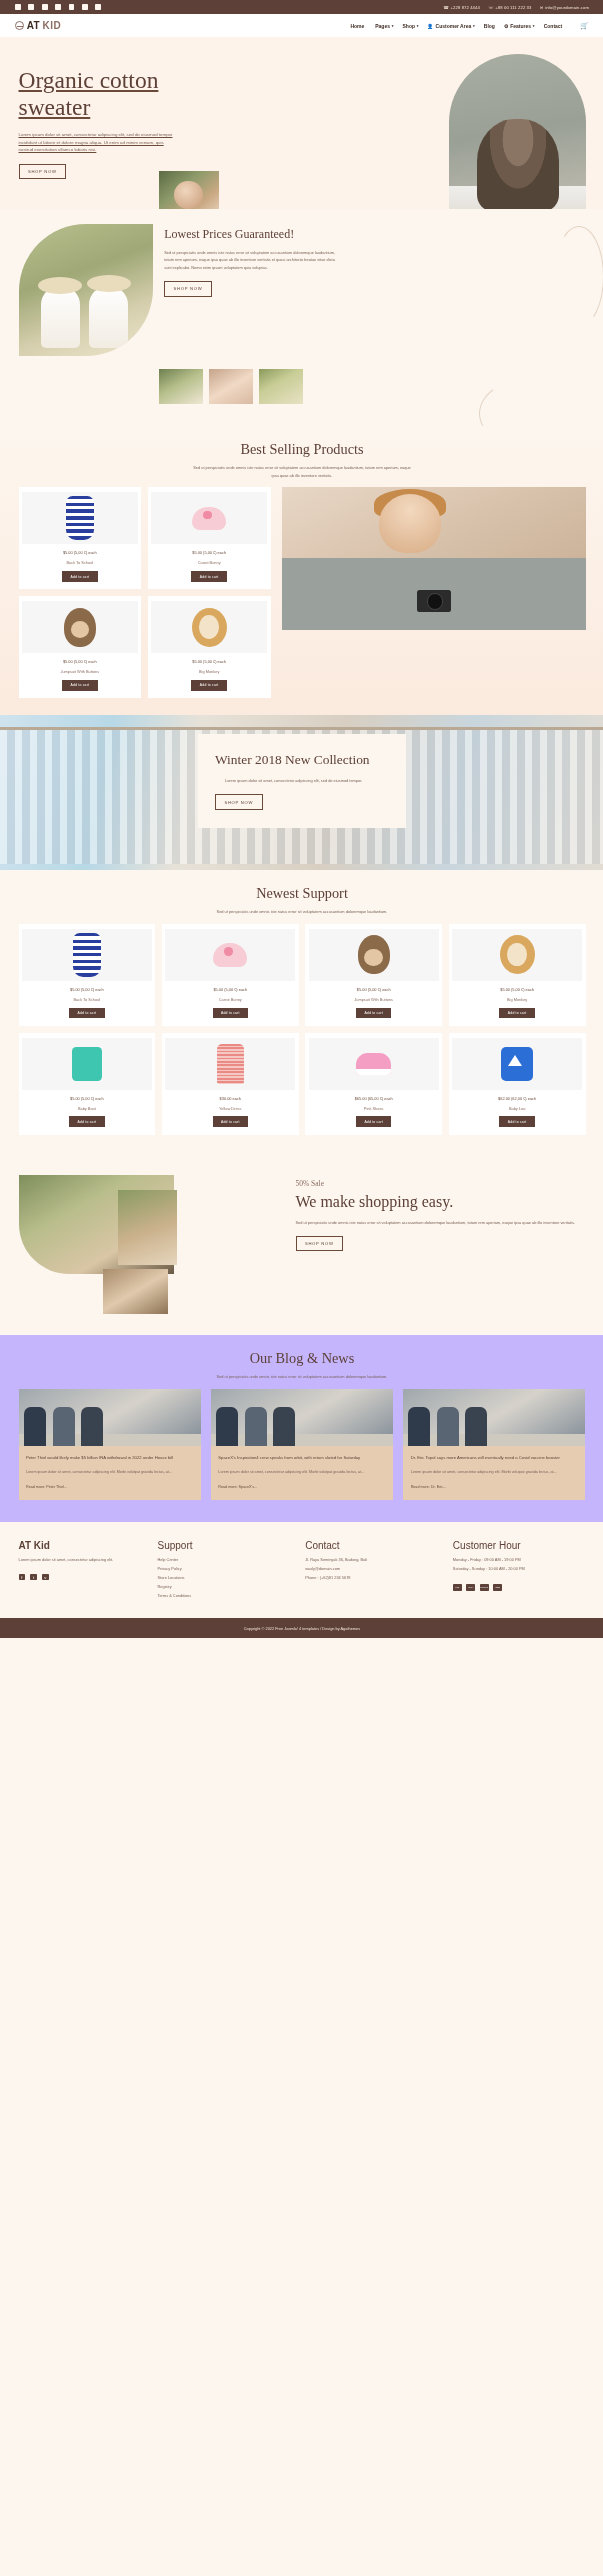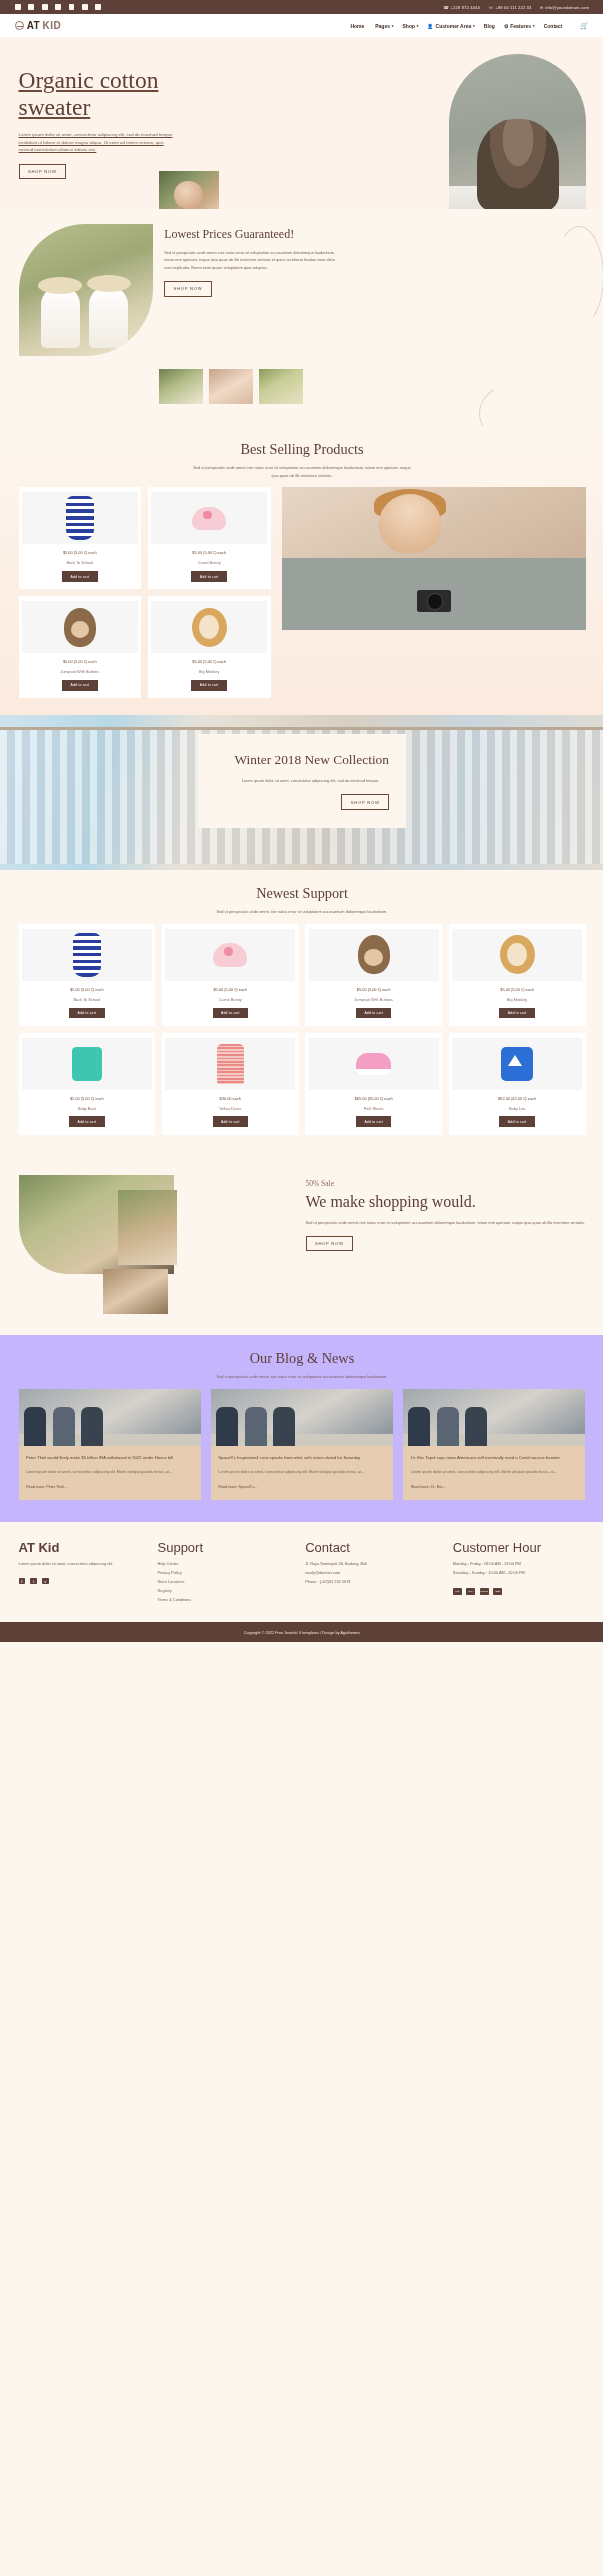--- a/index.html
+++ b/index.html
@@ -98,30 +98,30 @@
   .g-shoes:after{content:"";position:absolute;left:0;bottom:0;width:100%;height:5.9px;background:#fff;border-radius:0 0 4.2px 4.2px;}
   .g-boat{width:32px;height:34px;background:#2b6fd6;border-radius:5px;position:relative;}
   .g-boat:after{content:"";position:absolute;left:6.7px;top:8.4px;width:0;height:0;border-left:7.5px solid transparent;border-right:7.5px solid transparent;border-bottom:11.7px solid #fff;}
 
   
   .winter{position:relative;height:155px;overflow:hidden;
     background:linear-gradient(100deg,#cfe3ee 0%,#b8d8e6 18%,#e7e2d8 32%,#d8cfc2 55%,#c9d6dd 75%,#e2dcd2 100%);}
   .winter .rail{position:absolute;left:0;top:11.7px;width:100%;height:3.4px;background:#b9a893;}
   .winter .hangers{position:absolute;left:0;top:15px;width:100%;height:134px;
     background:repeating-linear-gradient(90deg,rgba(255,255,255,.45) 0 6.7px,rgba(180,190,200,.3) 6.7px 15px);}
-  .winter-card{position:absolute;left:50%;top:18.5px;transform:translateX(-50%);width:208px;padding:18.5px 17px;background:#fdf6ee;text-align:right;}
+  .winter-card{position:absolute;left:50%;top:18.5px;transform:translateX(-50%);width:208px;padding:18.5px 17px;background:#fdf6ee;text-align:left;}
   .winter-card h2{font-family:"Liberation Serif",serif;font-size:13.4px;line-height:1.25;color:#5d4037;font-weight:normal;}
   .winter-card p{font-size:3.9px;line-height:1.8;color:#7a6257;margin-top:8.4px;padding:0 10px;}
 
   
   .newest{background:#fdf6ee;padding-bottom:22px;}
   .pgrid4{display:grid;grid-template-columns:repeat(4,1fr);gap:6.7px;padding:0 18.5px;}
 
   
-  .sale{display:flex;padding:18.5px 18.5px 22px;gap:10px;position:relative;justify-content:flex-end;}
+  .sale{display:flex;padding:18.5px 18.5px 22px;gap:0;position:relative;justify-content:flex-end;}
   .sale-imgs{position:relative;width:277px;height:138px;}
   .sale-big{position:absolute;left:0;top:0;width:155px;height:99px;border-radius:0 0 0 50px;overflow:hidden;
     background:linear-gradient(150deg,#7e8f5c 0%,#b9bd8c 35%,#d9c6a5 70%,#6a5a46 100%);}
   .sale-mid{position:absolute;left:99px;top:15px;width:59px;height:75px;overflow:hidden;
     background:linear-gradient(160deg,#8a9a63,#cbb28d 55%,#e6d6bd);}
   .sale-small{position:absolute;left:84px;top:94px;width:65px;height:45px;overflow:hidden;
     background:linear-gradient(150deg,#a98c6a,#e0c9ad 50%,#8d7355);}
   .sale-txt{flex:1;padding-top:3.4px;}
   .sale-txt .eyebrow{font-family:"Liberation Serif",serif;font-size:7.5px;color:#8d6e63;}
   .sale-txt h2{font-family:"Liberation Serif",serif;font-size:16px;line-height:1.2;color:#5d4037;font-weight:normal;margin-top:4.2px;}
@@ -139,21 +139,21 @@
   .bcard .bimg .tbl{position:absolute;left:0;bottom:0;width:100%;height:11.7px;background:#cfcabf;}
   .bbody{padding:8.4px 7.5px 9.2px;}
   .btitle{font-size:4.2px;line-height:1.85;color:#5d4037;}
   .bexcerpt{font-size:3.7px;line-height:1.85;color:#7a6257;margin-top:6.7px;}
   .bmore{font-size:3.7px;color:#6b4a3a;margin-top:6.7px;display:inline-block;}
 
   
   .footer{background:#fdf6ee;padding:18.5px 18.5px 17px;display:flex;gap:15px;}
   .fcol{flex:1;}
   .fcol.first{flex:0 0 124px;}
-  .fcol h3{font-size:13px;color:#5d4037;margin-bottom:5px;font-weight:bold;}
+  .fcol h3{font-size:10px;color:#5d4037;margin-bottom:5px;font-weight:bold;}
   .fcol h3.light{font-weight:normal;}
   .fcol p,.fcol a,.fcol li{font-size:3.9px;line-height:2.3;color:#7a6257;display:block;text-decoration:none;}
   .fsoc{display:flex;gap:5px;margin-top:8.4px;}
   .fsoc span{width:6.7px;height:6.7px;background:#5d4037;color:#fff;font-size:4.2px;display:flex;align-items:center;justify-content:center;border-radius:0.8px;}
   .fpay{display:flex;gap:4.2px;margin-top:10px;}
   .fpay span{width:9.2px;height:6.7px;background:#5d4037;color:#fff;font-size:2.5px;display:flex;align-items:center;justify-content:center;border-radius:0.8px;}
   .copyright{background:#5d4037;color:#f3e3d6;text-align:center;font-size:3.9px;padding:7.5px 0;}
   ul{list-style:none;}
 </style>
 </head>
@@ -384,21 +384,21 @@
   </div>
 
   <div class="sale">
     <div class="sale-imgs">
       <div class="sale-big"></div>
       <div class="sale-mid"></div>
       <div class="sale-small"></div>
     </div>
     <div class="sale-txt">
       <div class="eyebrow">50% Sale</div>
-      <h2>We make shopping would.</h2>
+      <h2>We make shopping easy.</h2>
       <p>Sed ut perspiciatis unde omnis iste natus error sit voluptatem accusantium doloremque laudantium, totam rem aperiam, eaque ipsa quae ab illo inventore veritatis.</p>
       <div class="btn-outline">SHOP NOW</div>
     </div>
   </div>
 
   <div class="blog">
     <div class="sec-head">
       <h2>Our Blog &amp; News</h2>
       <p>Sed ut perspiciatis unde omnis iste natus error sit voluptatem accusantium doloremque laudantium.</p>
     </div>

